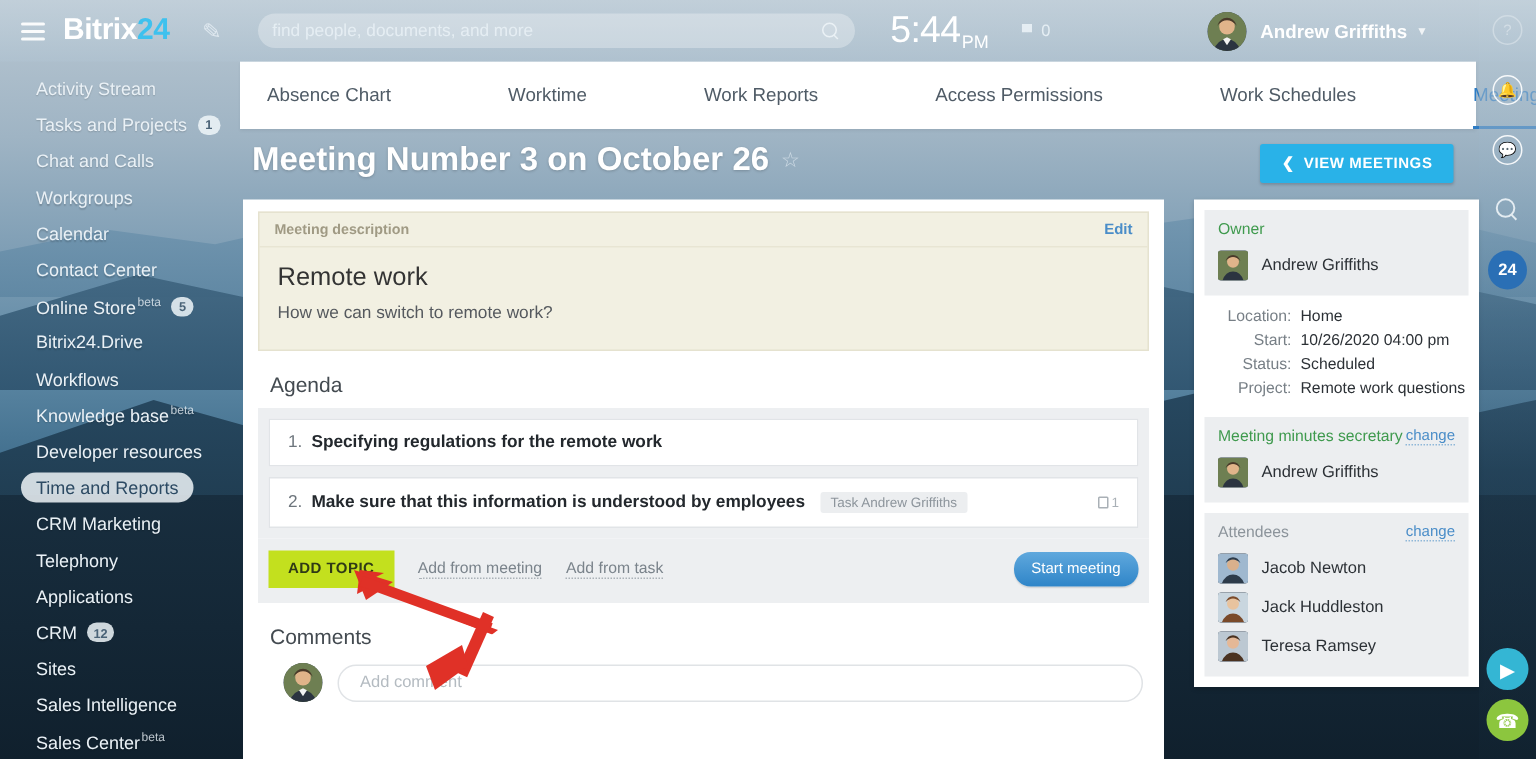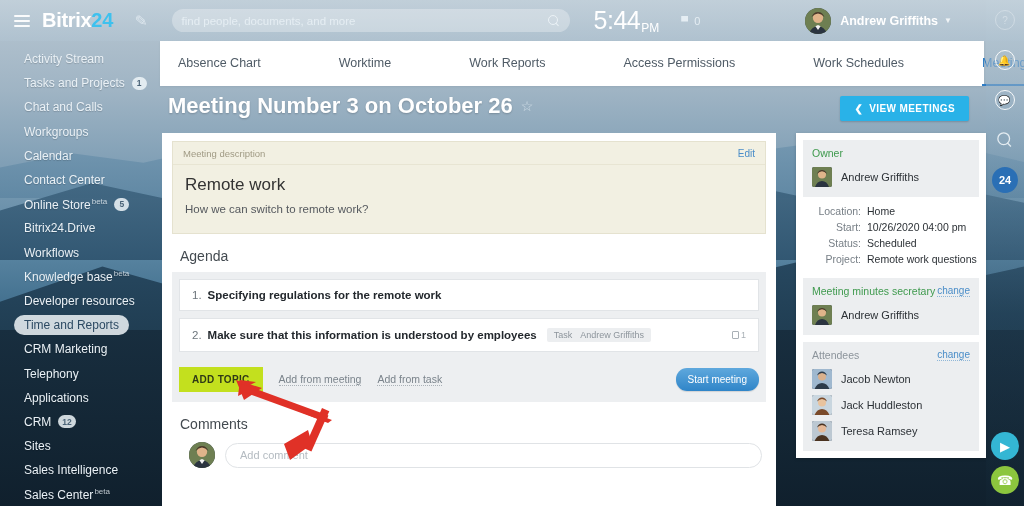--- a/index.html
+++ b/index.html
@@ -87,34 +87,34 @@
     position:absolute; top:96px; right:55px; z-index:22;
     background:#29b2e8; color:#fff; font-size:10px; font-weight:bold; letter-spacing:.4px;
     padding:7px 14px; border-radius:2px; cursor:pointer; display:flex; align-items:center; gap:6px;
     box-shadow:0 1px 2px rgba(0,0,0,.18);
   }
   #view-meetings .chev { font-size:10px; }
 
   
   #content { position:absolute; top:133px; left:162px; width:614px; bottom:0; background:#fff; z-index:21; }
   #desc-card { margin:8px 10px 0 10px; background:#f2f0e2; border:1px solid #e5e2cf; }
-  #desc-head { display:flex; align-items:center; justify-content:space-between; padding:6px 10px 5px 10px; border-bottom:1px solid #e8e5d3;}
+  #desc-head { display:flex; align-items:center; justify-content:space-between; padding:6px 10px 5px 10px; border-bottom:1px solid #e8e5d3;font-weight:bold;}
   #desc-head .lab { font-size:9.5px; color:#a09a84; }
   #desc-head .edit { font-size:10px; color:#4a8dc8; cursor:pointer; }
   #desc-body { padding:10px 12px 18px 12px; }
   #desc-body h2 { font-size:17px; font-weight:normal; color:#333; margin-bottom:8px; }
   #desc-body p { font-size:11.5px; color:#55595e; }
 
   #agenda-title { font-size:14px; color:#434a50; padding:14px 0 8px 18px; }
   #agenda-wrap { margin:0 10px; background:#edeff1; padding:7px; }
   .agenda-row { background:#fff; border:1px solid #e1e4e7; padding:9px 12px; display:flex; align-items:center; margin-bottom:7px; }
   .agenda-row:last-child { margin-bottom:0; }
   .agenda-row .num { font-size:11.5px; color:#6d757c; margin-right:6px; }
   .agenda-row .txt { font-size:11.5px; color:#23282d; font-weight:bold; }
-  .tagpill { display:flex; align-items:center; gap:8px; margin-left:10px; background:#eceef0; border-radius:2px; padding:2px 7px;}
+  .tagpill { display:flex; align-items:center; gap:2px; margin-left:10px; background:#eceef0; border-radius:2px; padding:2px 7px;}
   .tagpill .k { font-size:9px; color:#8d959c;}
   .tagpill .v { font-size:9px; color:#8d959c;}
   .agenda-row .cnt { margin-left:auto; font-size:9px; color:#a9b0b6; display:flex; align-items:center; gap:2px;}
   .doc-ico { width:7px;height:8px; border:1px solid #a9b0b6; border-radius:1px; display:inline-block;}
 
   #actionbar { margin:0 10px; background:#edeff1; padding:8px 7px 10px 7px; display:flex; align-items:center; }
   #add-topic { background:#c3e01e; color:#2f3a16; font-size:10px; font-weight:bold; letter-spacing:.3px; padding:7px 13px; cursor:pointer;}
   .linkbtn { font-size:10.5px; color:#7a838b; margin-left:16px; border-bottom:1px dotted #aab1b7; cursor:pointer;}
   #start-meeting { margin-left:auto; background:linear-gradient(180deg,#5fa8dd,#2f85c8); color:#fff; font-size:10px; padding:6px 12px; border-radius:11px; cursor:pointer; box-shadow:0 1px 1px rgba(0,0,0,.12);}
 

